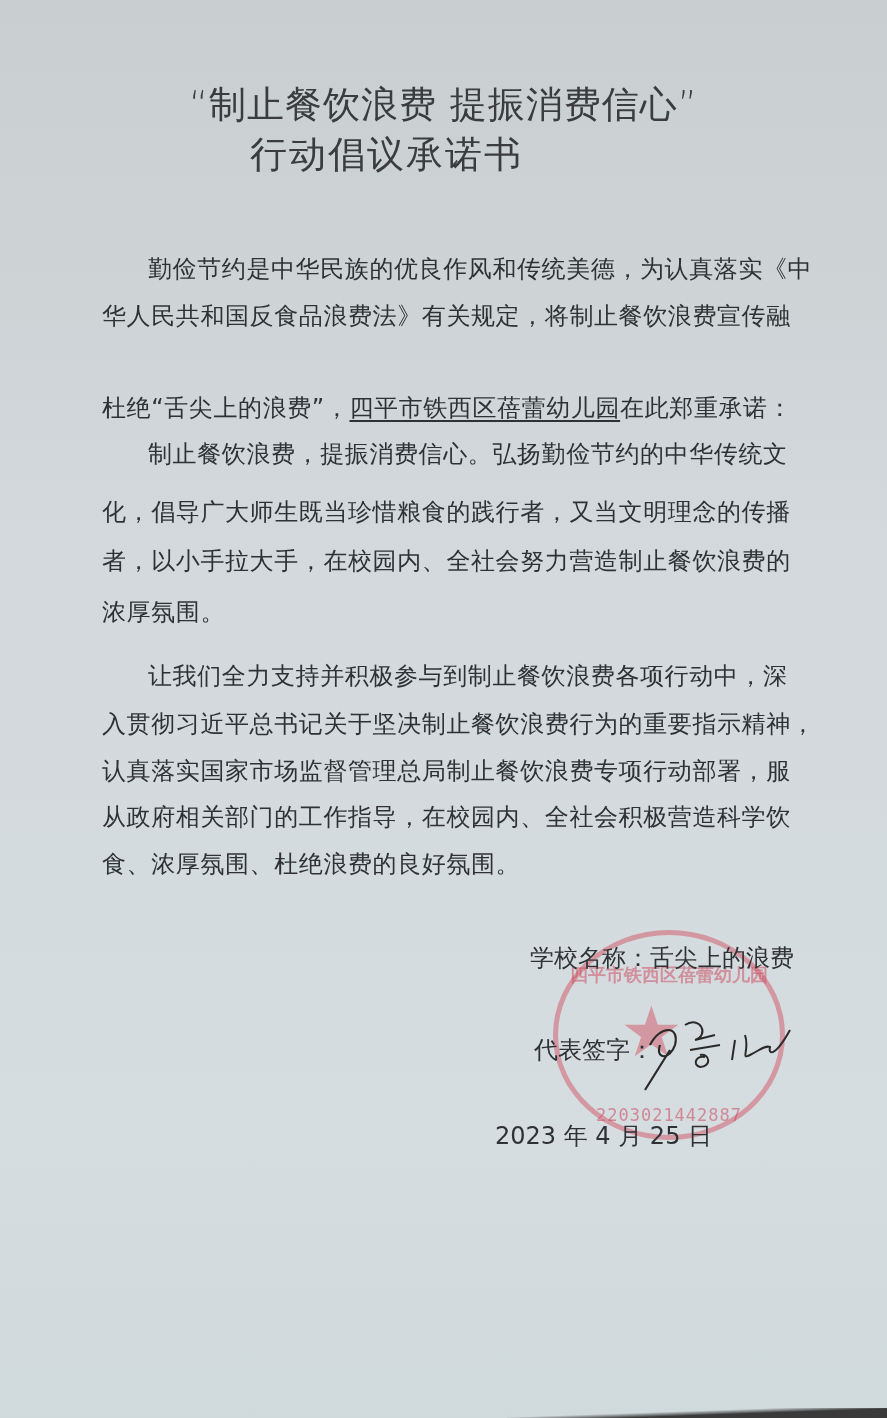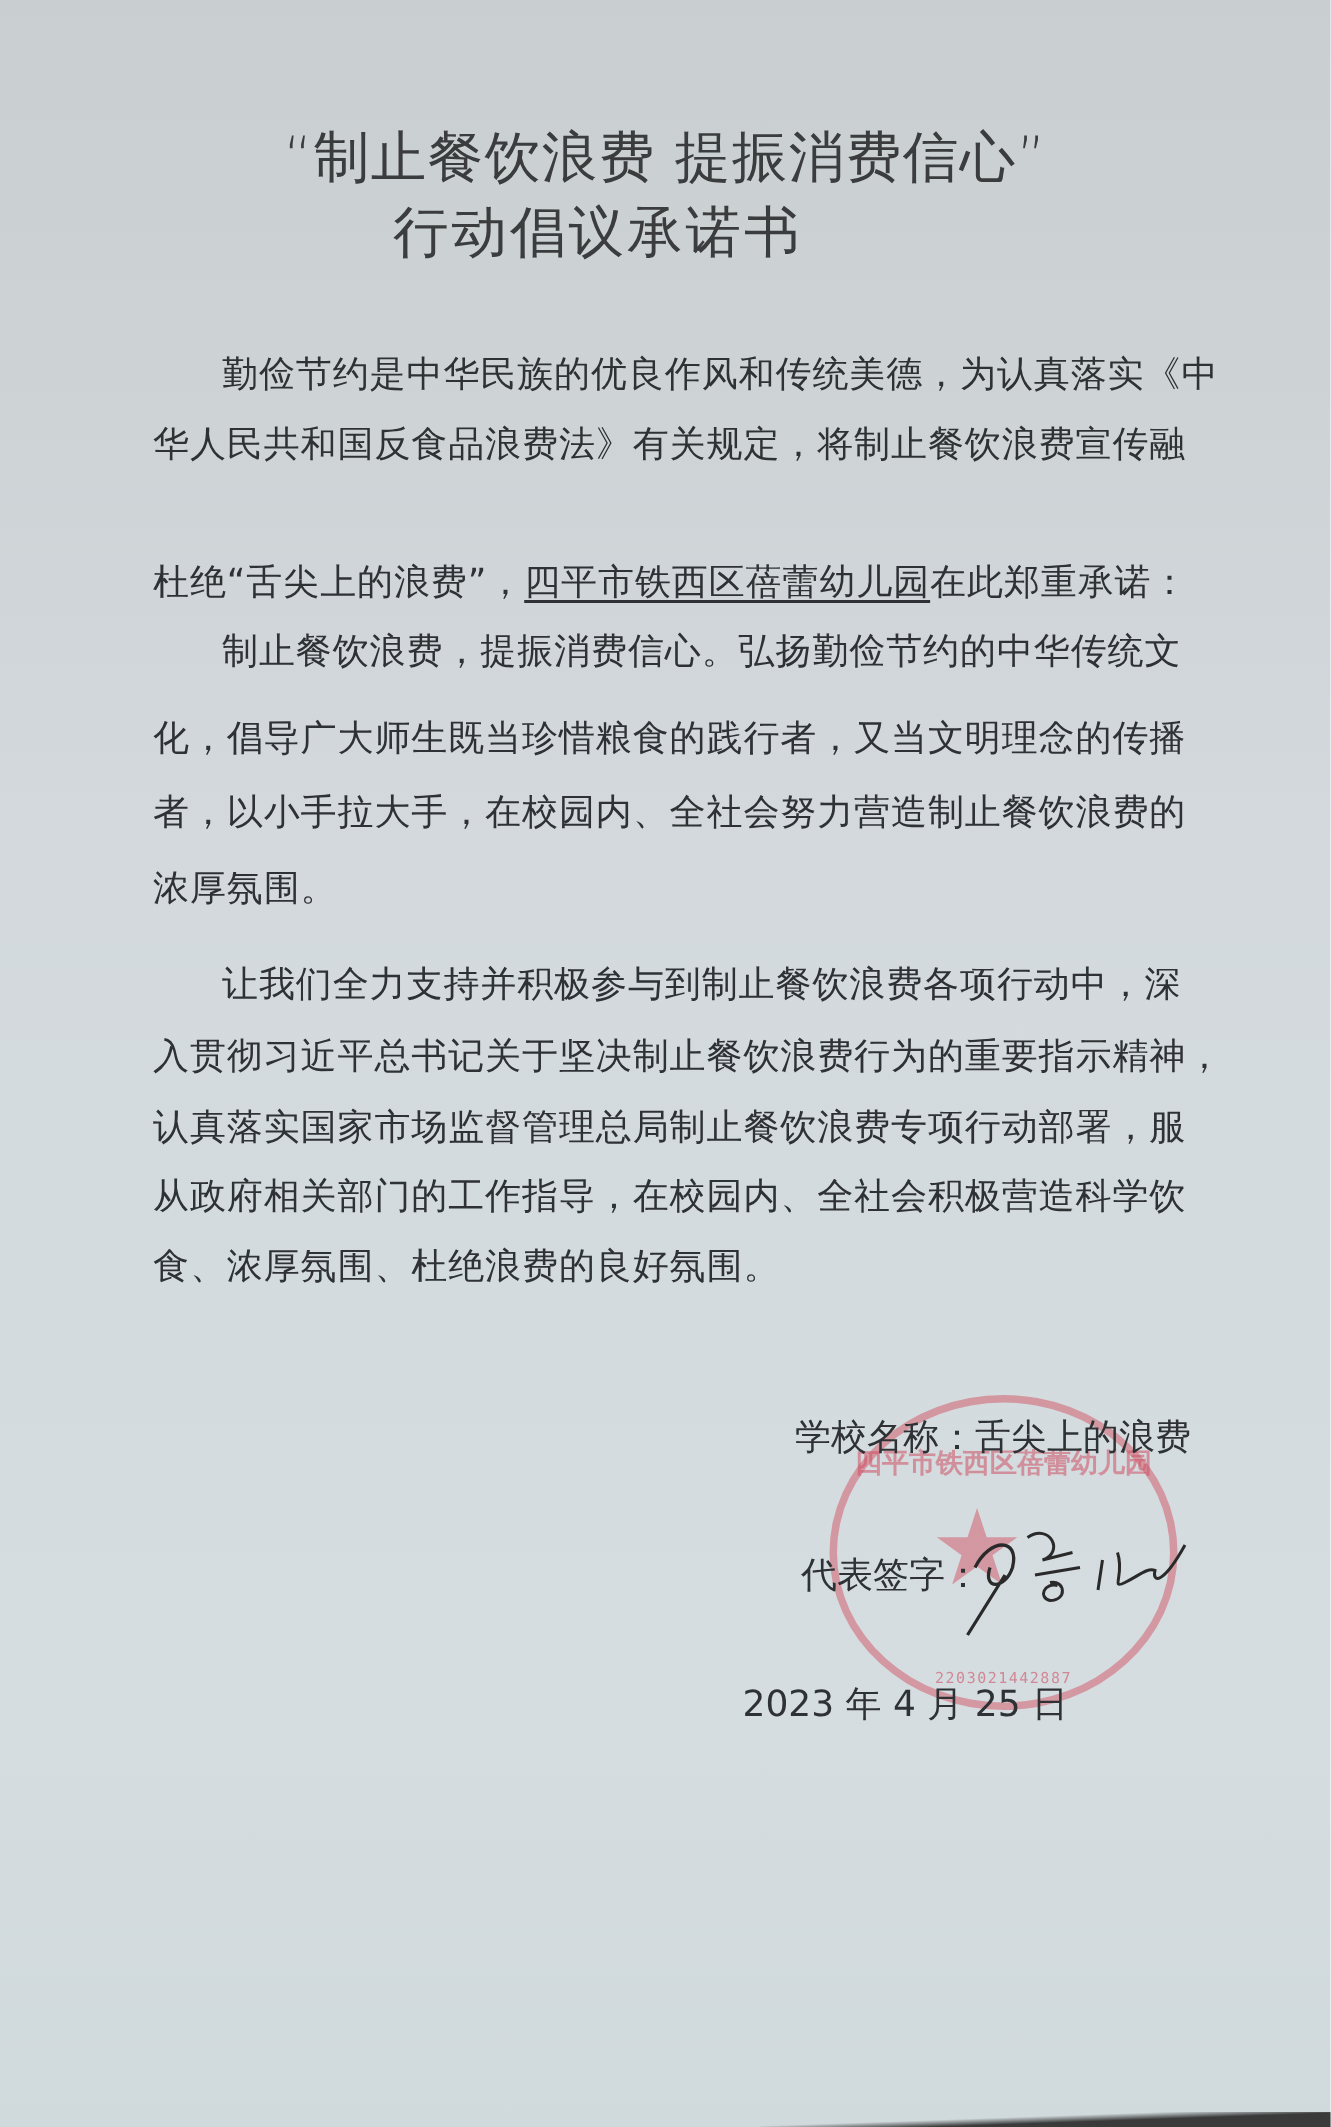--- a/index.html
+++ b/index.html
@@ -9,28 +9,29 @@
     font-family: "DejaVu Serif", "Liberation Serif", serif;
     color: #2e3134;
   }
   .page { position: absolute; left: 0; top: 0; width: 887px; height: 1418px; }
   .title1 {
     position: absolute; top: 80px; left: 0; width: 887px; text-align: center;
     font-size: 37px; letter-spacing: 1px; color: #3a3c3e;
     font-family: "DejaVu Sans", "Liberation Sans", sans-serif; font-weight: 300;
   }
   .title2 {
-    position: absolute; top: 130px; left: 16px; width: 765px; text-align: center;
+    position: absolute; top: 130px; left: 4px; width: 765px; text-align: center;
     font-size: 37px; letter-spacing: 2px; color: #3a3c3e;
     font-family: "DejaVu Sans", "Liberation Sans", sans-serif; font-weight: 300;
   }
   .line {
     position: absolute; left: 102px; font-size: 24px; white-space: nowrap;
     letter-spacing: 0.6px; color: #2f3235;
     font-family: "DejaVu Sans", "Liberation Sans", sans-serif;
+    margin-top: 20px;
   }
   .indent { left: 148px; }
   .ul { text-decoration: underline; text-underline-offset: 4px; }
   .sig-line {
     position: absolute; font-size: 24px; white-space: nowrap; color: #2f3235;
     font-family: "DejaVu Sans", "Liberation Sans", sans-serif; z-index: 3;
   }
   .stamp {
     position: absolute; left: 553px; top: 930px; width: 222px; height: 200px;
     border: 5px solid rgba(210, 95, 110, 0.55); border-radius: 50%;
@@ -40,21 +41,21 @@
     position: absolute; left: 0; top: 18px; width: 100%; text-align: center;
     color: rgba(205, 80, 100, 0.55); font-size: 28px; font-weight: bold;
     font-family: "DejaVu Sans", sans-serif; letter-spacing: 2px;
   }
   .stamp-star {
     position: absolute; left: 62px; top: 62px; font-size: 70px;
     color: rgba(210, 95, 110, 0.55); line-height: 1;
   }
   .stamp-code {
     position: absolute; left: 0; bottom: 10px; width: 100%; text-align: center;
-    font-size: 10px; color: rgba(205, 80, 100, 0.6); letter-spacing: 1px;
+    font-size: 17px; color: rgba(205, 80, 100, 0.6); letter-spacing: 1px;
     font-family: "DejaVu Sans Mono", monospace;
   }
   .signature {
     position: absolute; left: 640px; top: 1005px; z-index: 4;
   }
   .corner-shadow {
     position: absolute; right: 0; bottom: 0; width: 380px; height: 10px;
     background: linear-gradient(178deg, transparent 40%, #3a3a3a 60%);
   }
 </style>

